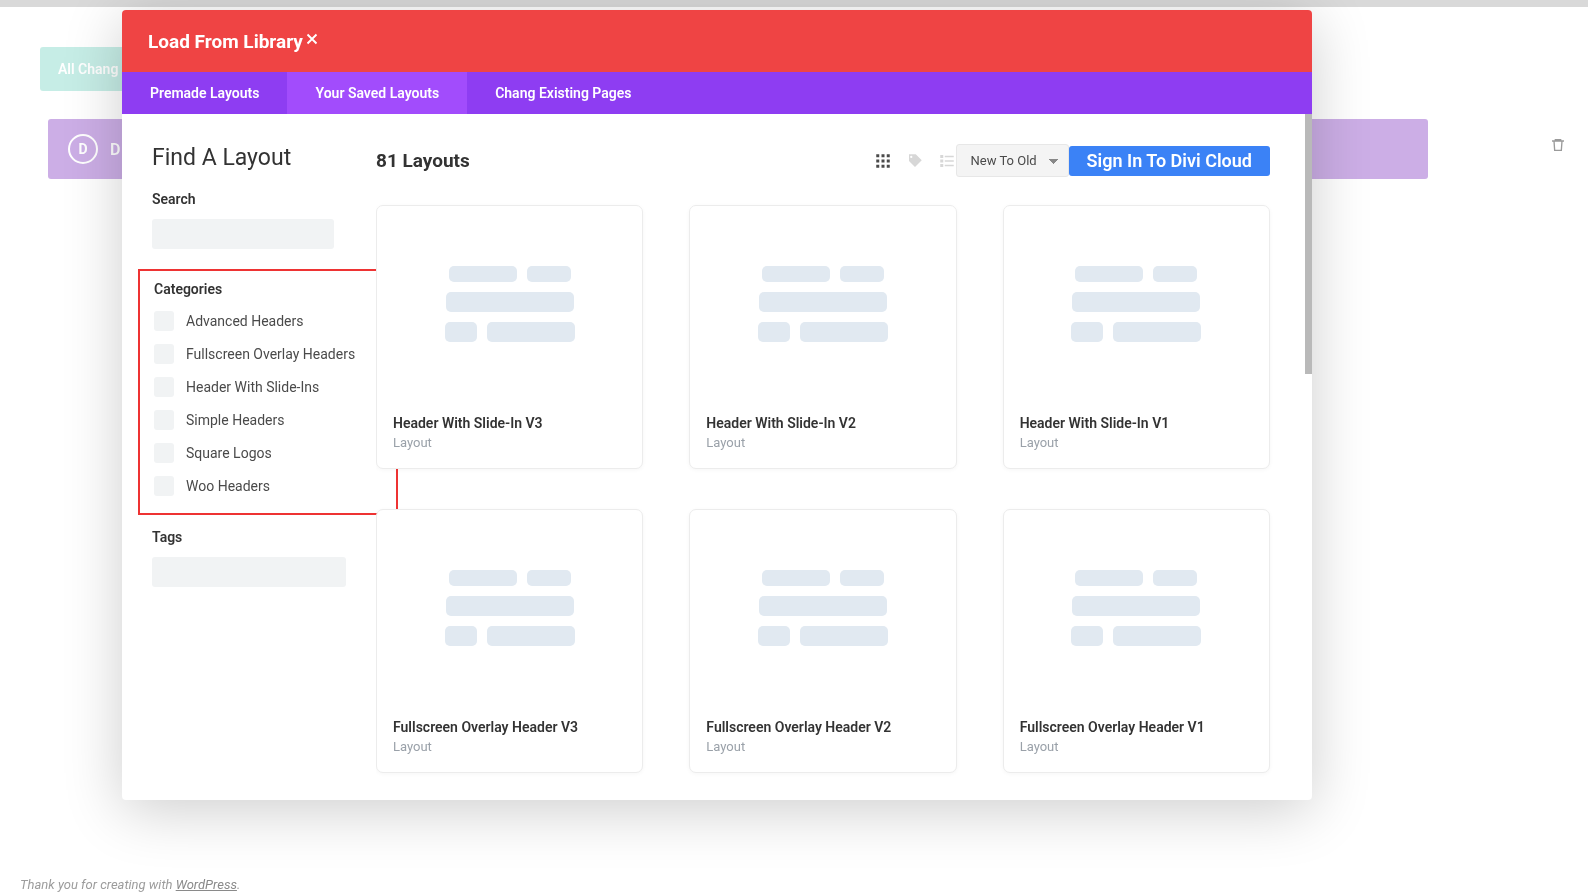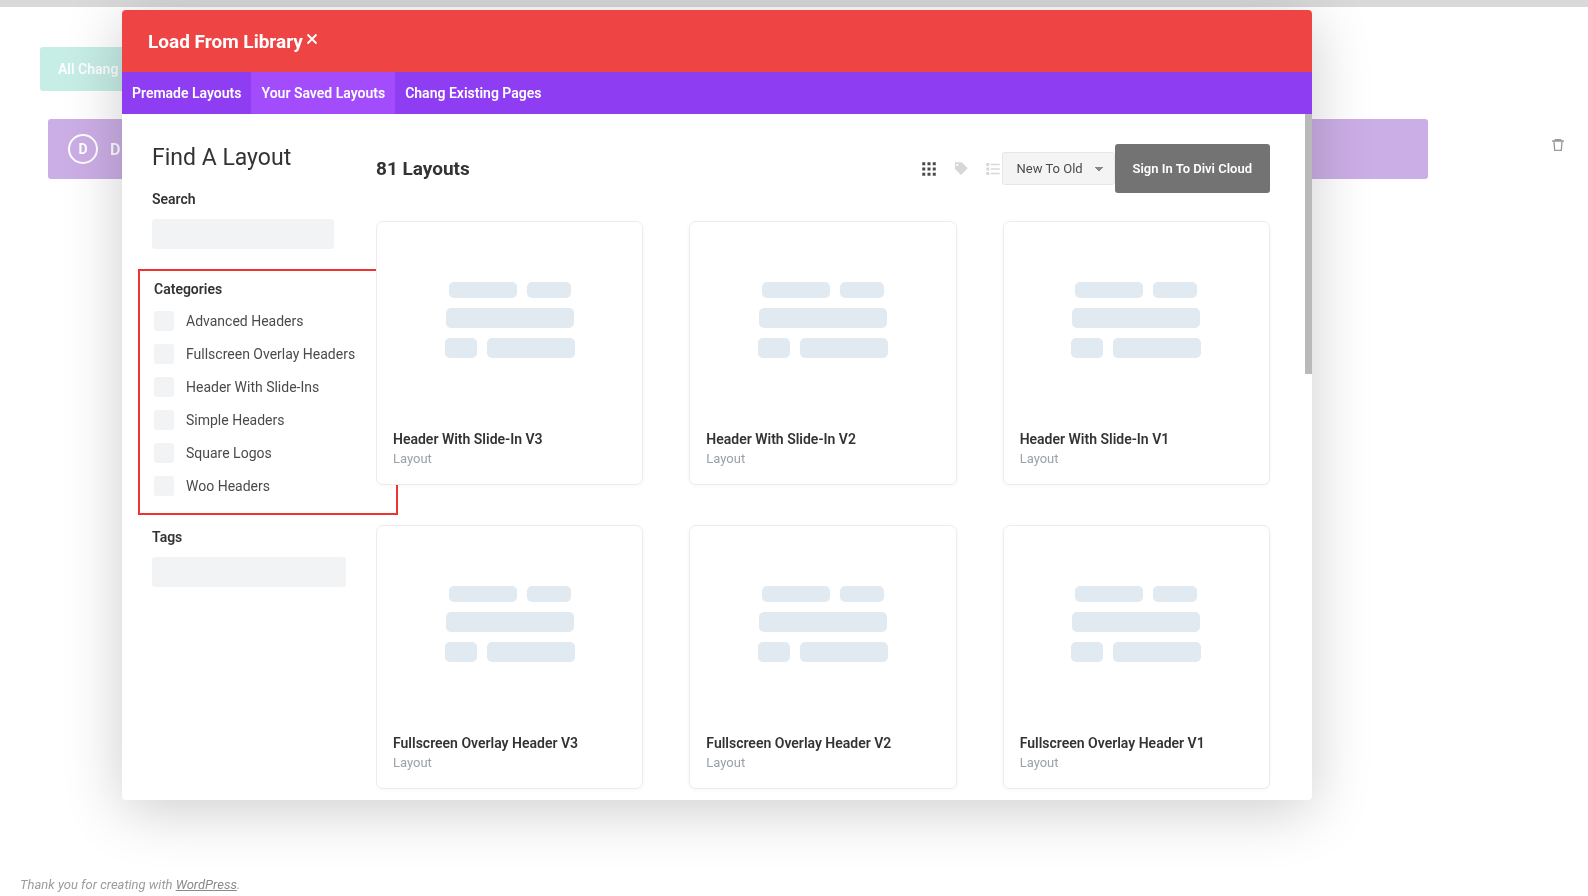--- a/index.html
+++ b/index.html
@@ -18,21 +18,21 @@
   .bg-thanks a { color:#8a8a8a; text-decoration: underline; }
 
   
   .modal { position: absolute; top: 10px; left: 122px; width: 1190px; height: 790px; background: #fff; border-radius: 4px; box-shadow: 0 10px 60px rgba(0,0,0,0.2); overflow: hidden; display:flex; flex-direction:column; }
   .modal-header { background: #ef4444; height: 62px; display:flex; align-items:center; padding: 0 26px; }
   .modal-title { color:#fff; font-size: 19px; font-weight: 700; }
   .modal-close { color:#fff; cursor:pointer; }
   .modal-close svg { width: 18px; height: 18px; stroke: #fff; stroke-width: 2.5; }
 
   .modal-tabs { background: #8e3df2; height: 42px; display:flex; }
-  .modal-tab { padding: 0 10px; display:flex; align-items:center; color:#fff; font-size: 14px; font-weight:600; cursor:pointer; }
+  .modal-tab { padding: 0 28px; display:flex; align-items:center; color:#fff; font-size: 14px; font-weight:600; cursor:pointer; }
   .modal-tab.active { background: #a24cfc; }
 
   .modal-body { flex: 1; display:flex; overflow:hidden; }
   .sidebar { width: 254px; padding: 30px 0 30px 30px; }
   .sidebar-title { font-size: 23px; font-weight: 400; color: #333; margin-bottom: 20px; }
   .filter-heading { font-size: 14px; font-weight: 600; color: #333; margin-bottom: 12px; }
   .search-input { width: 182px; height: 30px; background: #f1f3f4; border: none; border-radius: 3px; margin-bottom: 20px; padding: 0 8px; }
   .categories-box { border: 2px solid #e33; padding: 10px 8px 16px 0; margin-left:-14px; padding-left:14px; width: 260px; margin-bottom: 14px;}
   .categories-box .filter-heading { margin-bottom: 14px; }
   .cat-item { display:flex; align-items:flex-start; margin-bottom: 12px; cursor:pointer; }
@@ -43,21 +43,21 @@
 
   .main { flex:1; padding: 30px 0 0 0; overflow-y: auto; position: relative; }
   .main-inner { padding-right: 42px; }
   .main-header { display:flex; justify-content: space-between; align-items:center; margin-bottom: 28px; }
   .layouts-count { font-size: 19px; font-weight: 700; color: #333; }
   .main-tools { display:flex; align-items:center; }
   .tool-icons { display:flex; gap: 14px; align-items:center; }
   .icon-btn { cursor:pointer; display:flex; align-items:center; justify-content:center; }
   .icon-btn svg { width: 18px; height: 18px; }
   .sort-select { appearance: none; -webkit-appearance:none; background: #f4f4f4; border: 1px solid #e7e7e7; height: 33px; padding: 0 30px 0 14px; font-size: 13px; color: #4a4a4a; border-radius: 3px; cursor:pointer; background-image: linear-gradient(45deg, transparent 50%, #888 50%), linear-gradient(135deg, #888 50%, transparent 50%); background-position: calc(100% - 15px) 14px, calc(100% - 10px) 14px; background-size: 5px 5px, 5px 5px; background-repeat: no-repeat; }
-  .signin-btn { background: #737373; color:#fff; border:none; height: 49px; padding: 0 18px; font-size: 13px; font-weight: 600; border-radius: 3px; cursor:pointer; }
+  .signin-btn { background: #3b82f6; color:#fff; border:none; height: 30px; padding: 0 18px; font-size: 18px; font-weight: 600; border-radius: 3px; cursor:pointer; }
 
   .cards-grid { display: grid; grid-template-columns: repeat(3, 1fr); gap: 40px 46px; }
   .card { background: #fff; border: 1px solid #ececec; border-radius: 7px; box-shadow: 0 1px 4px rgba(0,0,0,0.04); overflow:hidden; cursor:pointer; }
   .card-thumb { height: 195px; display:flex; flex-direction:column; align-items:center; justify-content:center; gap: 10px; }
   .skel-row { display:flex; gap: 10px; }
   .skel { background: #e1e9f1; border-radius: 5px; }
   .sk-a { width: 68px; height: 16px; }
   .sk-b { width: 44px; height: 16px; }
   .sk-wide { width: 128px; height: 20px; }
   .sk-c { width: 32px; height: 20px; }

